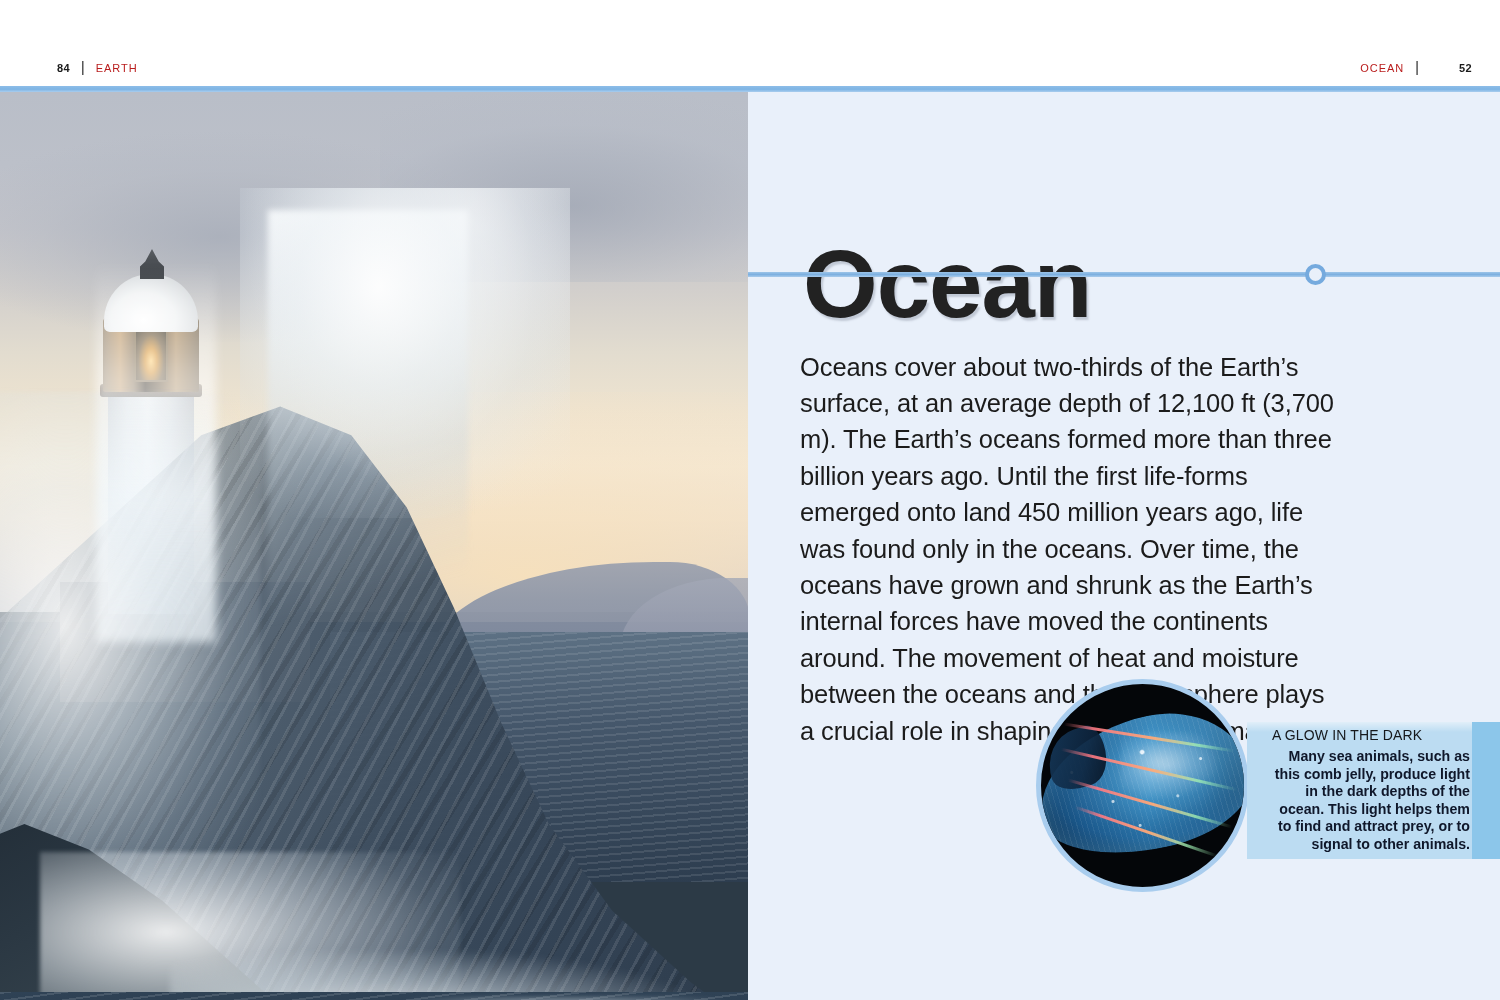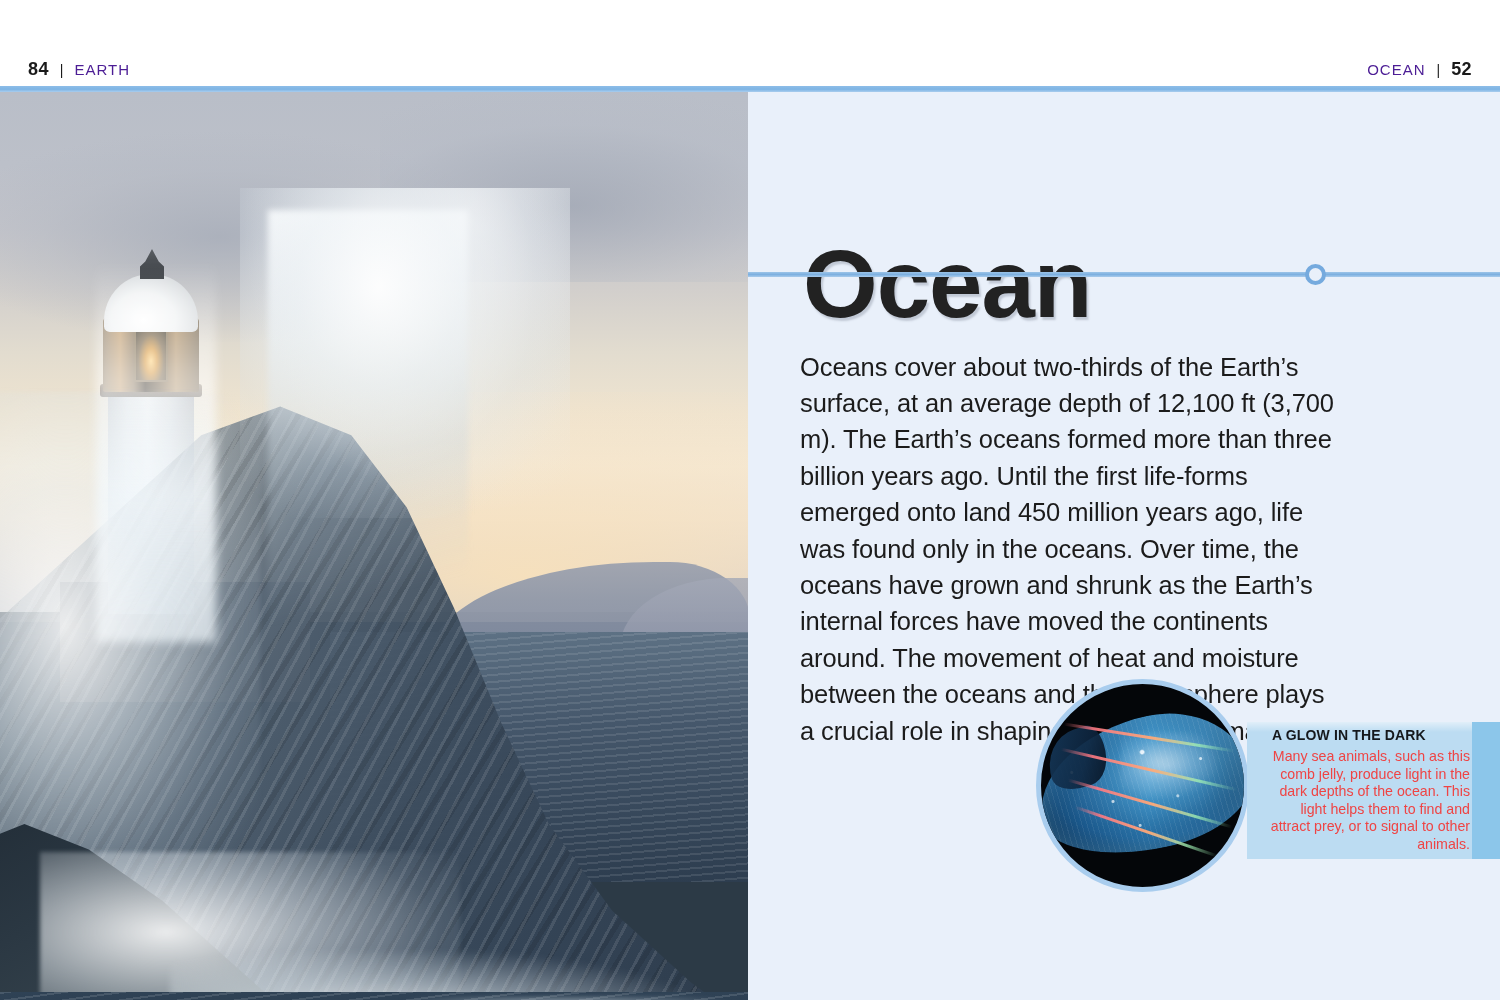--- a/index.html
+++ b/index.html
@@ -28,29 +28,30 @@
     display: flex; align-items: baseline;
     white-space: nowrap;
   }
   .runhead-right {
     position: absolute;
     right: 28px; top: 59px;
     display: flex; align-items: baseline;
     white-space: nowrap;
   }
   .folio {
-    font-size: 18px; font-weight: bold; color: #1a1a1a;
+    font-size: 11px; font-weight: bold; color: #1a1a1a;
     letter-spacing: .4px;
+    margin-left: 29px;
   }
   .folio-sep {
     font-size: 14px; color: #1a1a1a; margin: 0 11px;
     font-weight: normal;
   }
   .folio-label {
-    font-size: 15px; color: #4c1d95; letter-spacing: 1.0px;
+    font-size: 11px; color: #b91c1c; letter-spacing: 1.0px;
     font-weight: normal;
   }
   .rule-top {
     position: absolute;
     left: 0; top: 86px;
     width: 1500px; height: 6px;
     background: linear-gradient(to bottom,#8dbde8 0%, #7eb4e4 55%, #a9cdee 100%);
   }
 
   
@@ -267,33 +268,34 @@
   .callout-shade {
     position: absolute;
     left: 1247px; top: 722px;
     width: 253px; height: 10px;
     background: linear-gradient(to bottom, rgba(255,255,255,.55), rgba(255,255,255,0));
   }
   .callout-title {
     position: absolute;
     left: 1272px; top: 727px;
     font-size: 14px;
-    font-weight: bold;
+    font-weight: normal;
     color: #15181c;
     letter-spacing: .15px;
     white-space: nowrap;
   }
   .callout-body {
     position: absolute;
     left: 1262px; top: 748px;
     width: 208px;
     font-size: 14.2px;
     line-height: 17.6px;
-    color: #ef4444;
+    color: #0f172a;
     text-align: right;
+    font-weight: bold;
   }
 
   
   .jelly {
     position: absolute;
     left: 1036px; top: 679px;
     width: 213px; height: 213px;
     border-radius: 50%;
     border: 5px solid #a9cdee;
     box-sizing: border-box;

